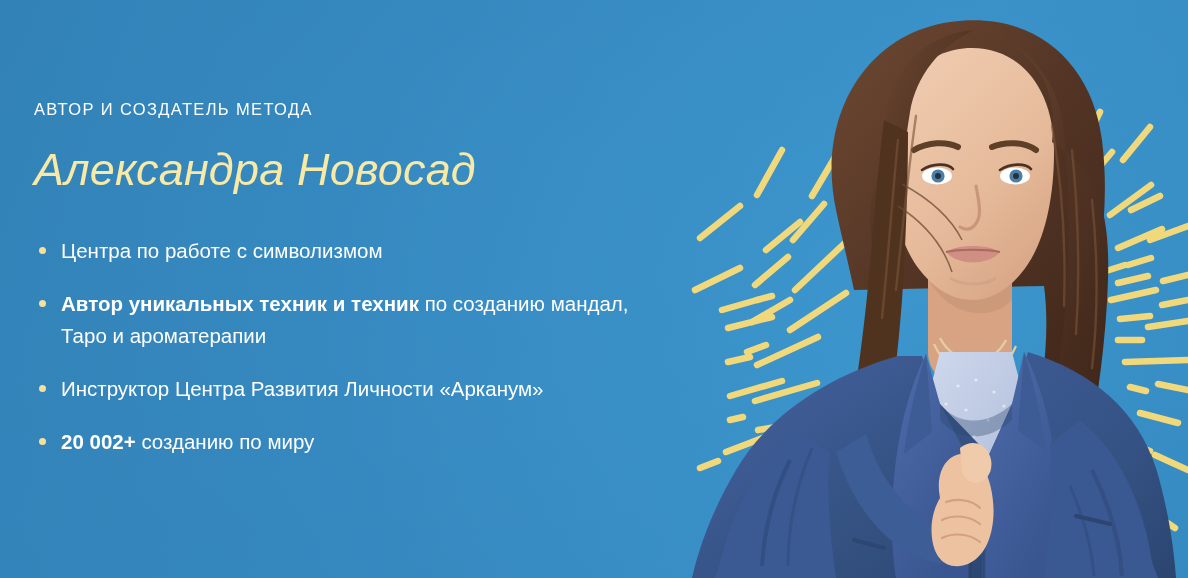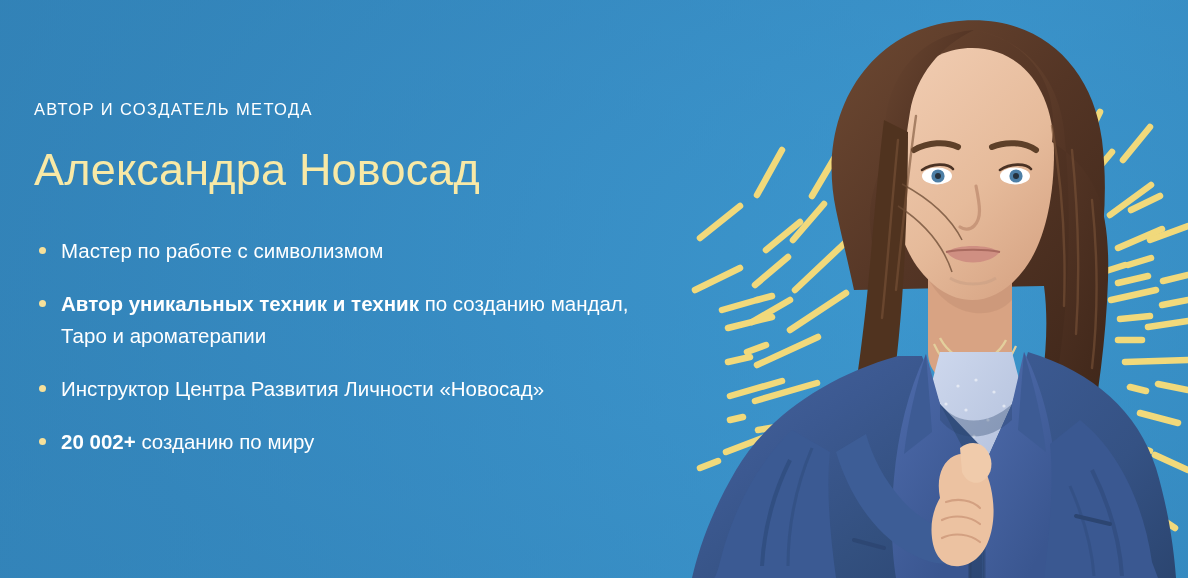--- a/index.html
+++ b/index.html
@@ -63,20 +63,21 @@
     white-space: nowrap;
   }
   .headline {
     color: #f8e9a6;
     font-size: 45px;
     font-weight: 400;
     line-height: 1.06;
     letter-spacing: .2px;
     margin: 12px 0 42px 0;
     white-space: nowrap;
+    font-style: italic;
   }
   .facts {
     list-style: none;
     margin: 0;
     padding: 0;
   }
   .fact {
     position: relative;
     padding-left: 27px;
     color: #ffffff;
@@ -319,27 +320,27 @@
 
       <path d="M300 404 C318 426 348 426 372 404 L372 420 C348 442 318 442 300 420 Z" fill="#2b456e" opacity=".35"></path>
     </g>
   </svg>
 
   <div class="copy">
     <div class="eyebrow">АВТОР И СОЗДАТЕЛЬ МЕТОДА</div>
     <h1 class="headline">Александра Новосад</h1>
     <ul class="facts">
       <li class="fact">
-        <b></b><span>Мастер по работе с символизмом</span>
+        <b></b><span>Центра по работе с символизмом</span>
       </li>
       <li class="fact">
         <b>Автор уникальных техник и техник</b><span> по созданию мандал, Таро и ароматерапии</span>
       </li>
       <li class="fact">
-        <b></b><span>Инструктор Центра Развития Личности «Новосад»</span>
+        <b></b><span>Инструктор Центра Развития Личности «Арканум»</span>
       </li>
       <li class="fact">
         <b>20 002+</b><span> созданию по миру</span>
       </li>
     </ul>
   </div>
 
 </div>
 
 </body></html>

